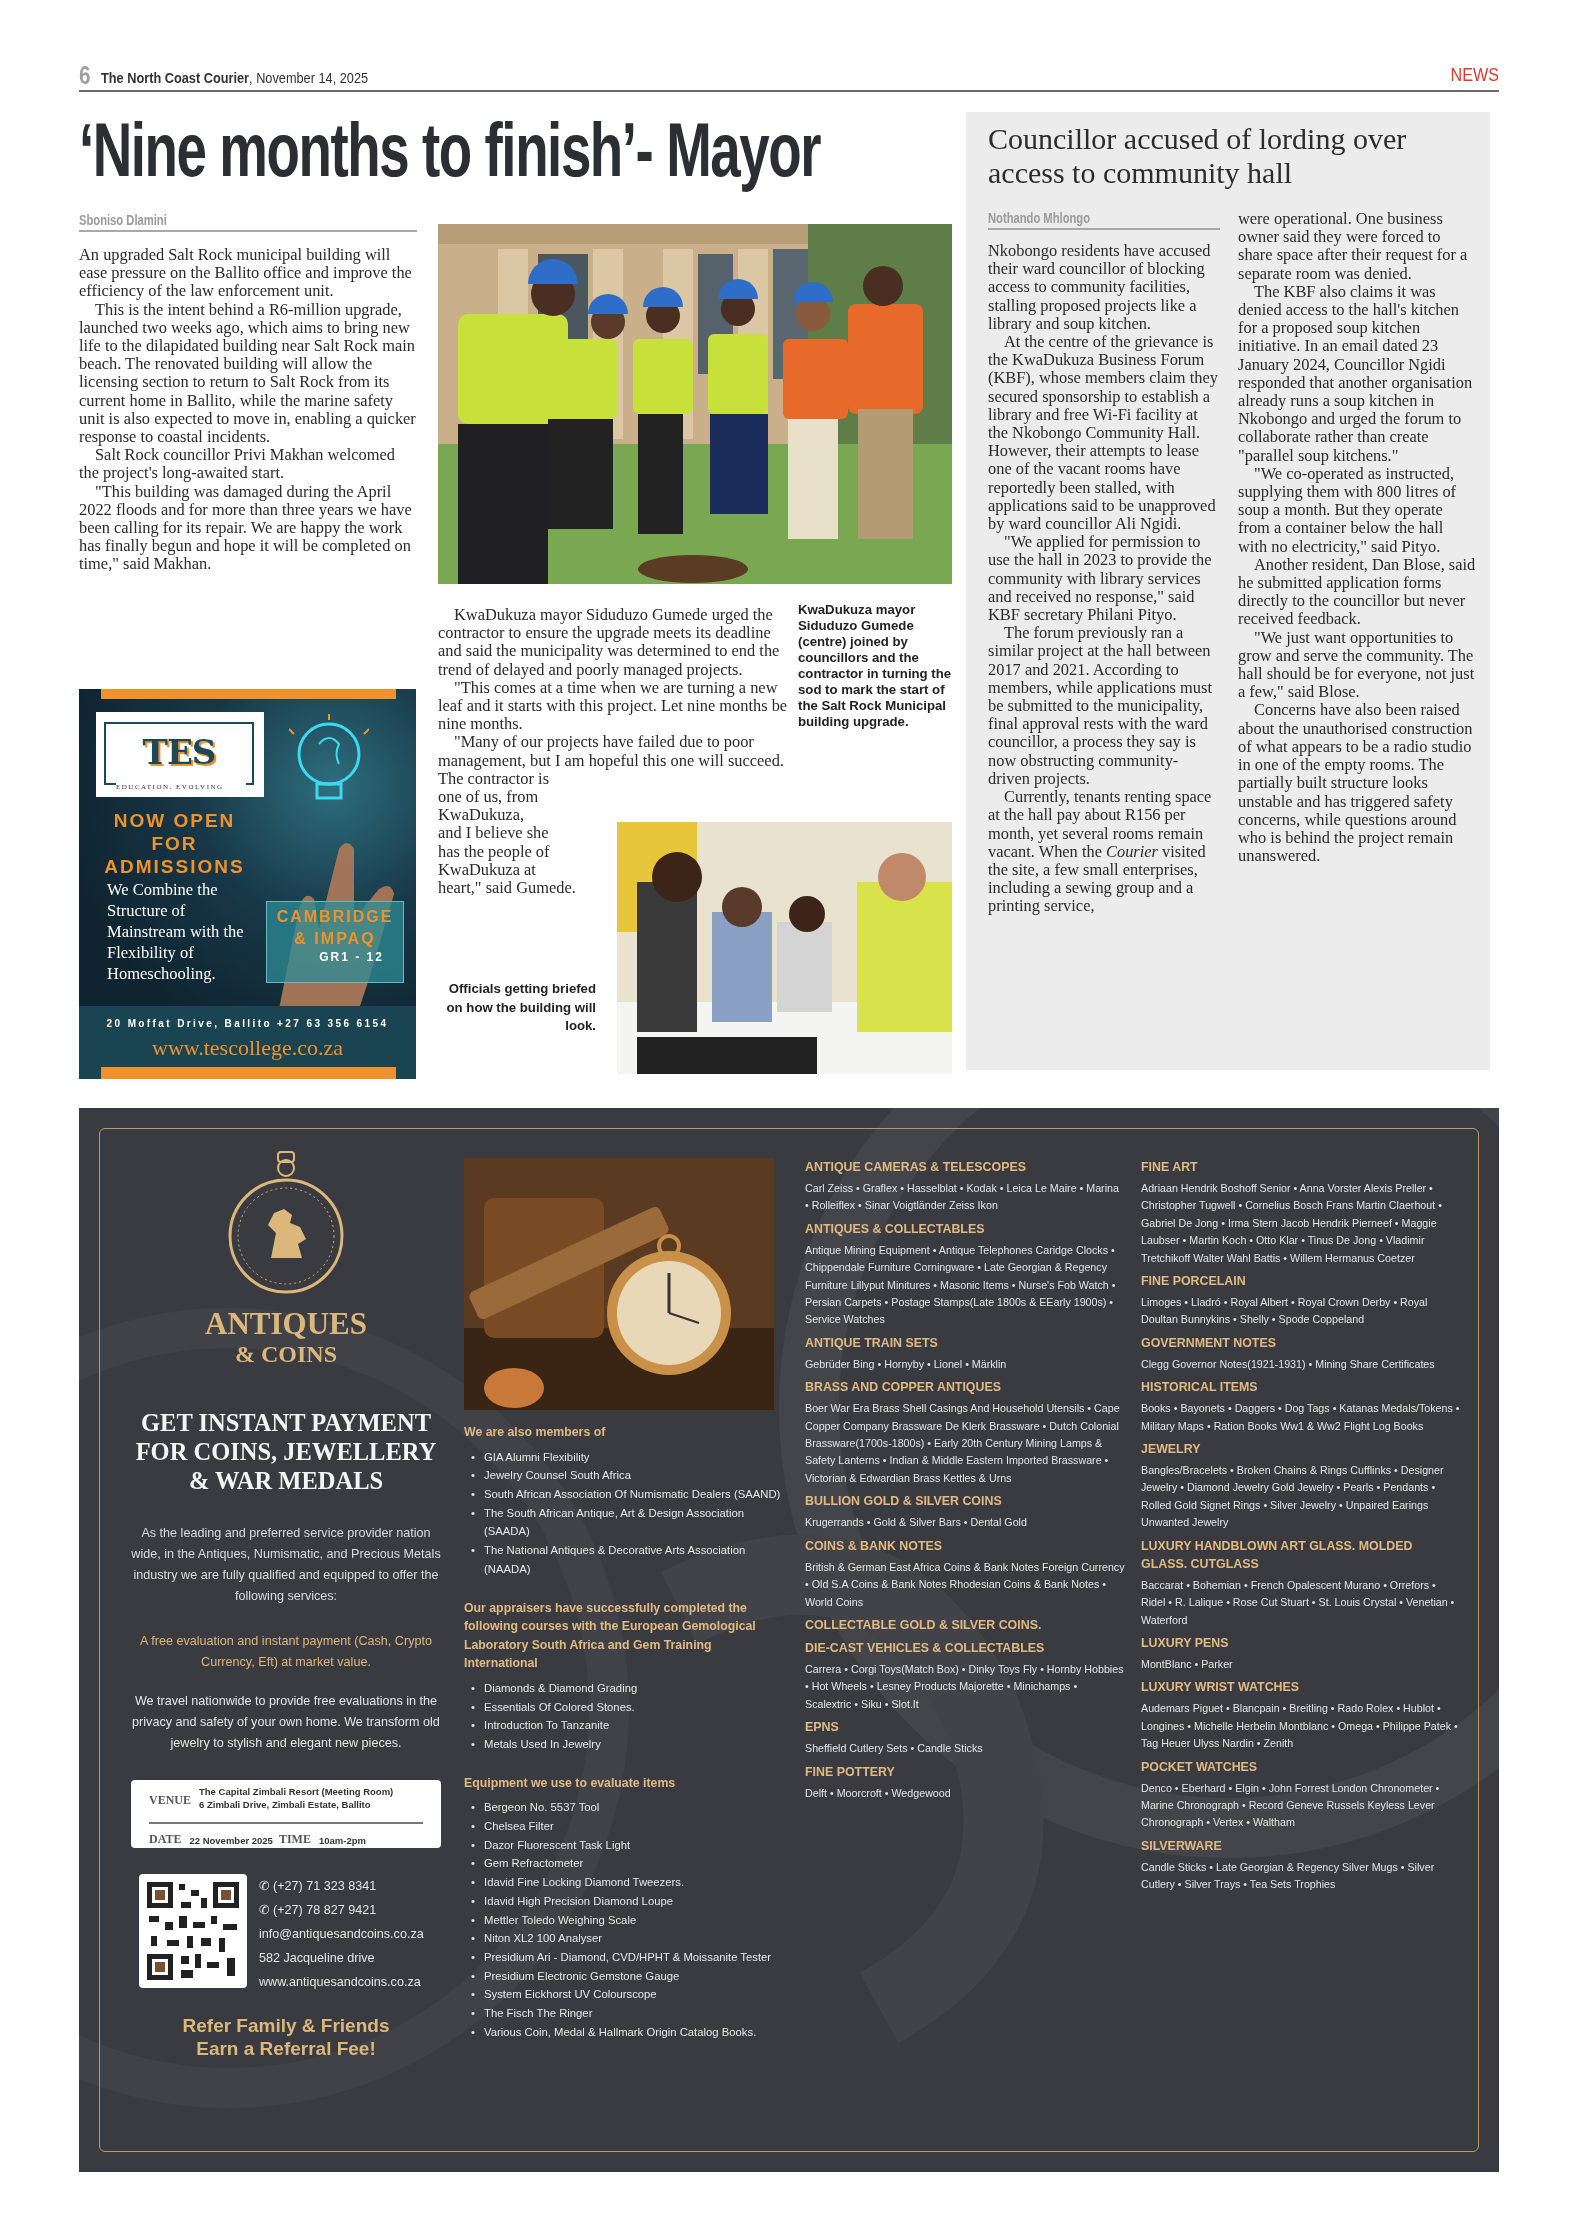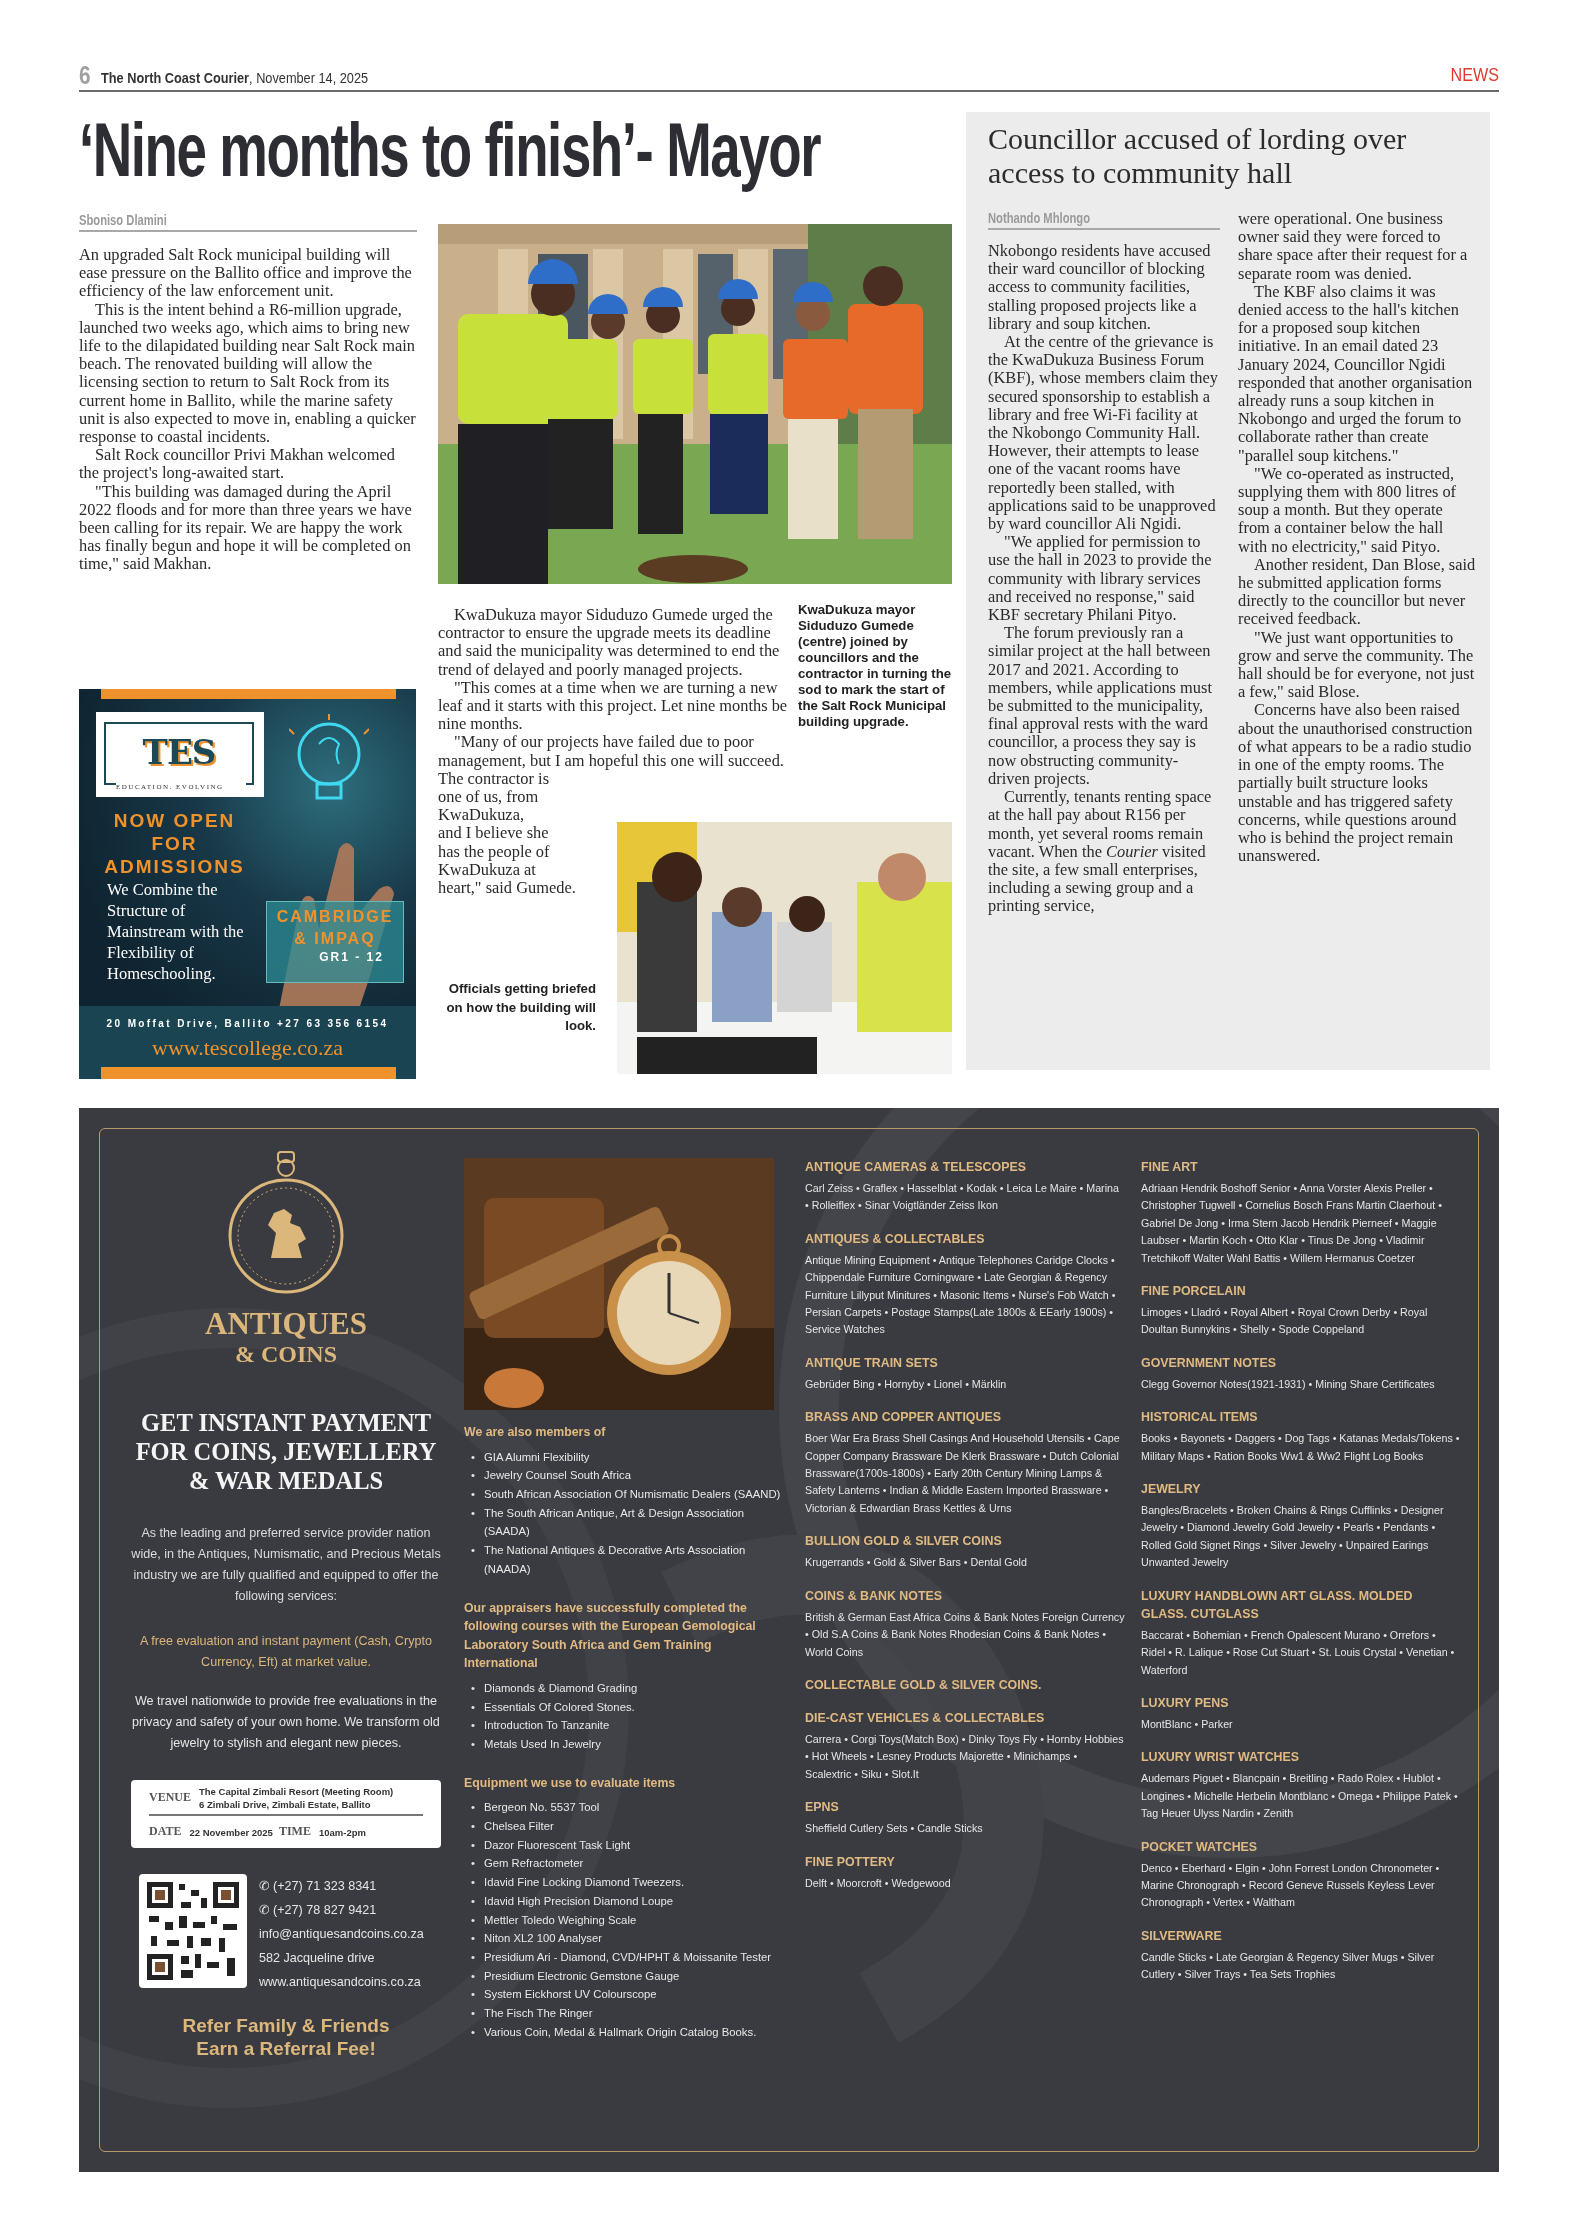--- a/index.html
+++ b/index.html
@@ -64,21 +64,21 @@
   .ac-watermark { position: absolute; left: 0; top: 0; width: 100%; height: 100%; }
   .ac-left { position: absolute; left: 52px; top: 40px; width: 310px; text-align: center; color: #e9e9e9; font-family: "Liberation Sans", sans-serif; }
   .ac-logo { width: 120px; height: 150px; margin: 0 auto; display: block; }
   .ac-brand1 { font-family: "Liberation Serif", serif; font-weight: bold; font-size: 31px; color: #dcb77c; line-height: 32px; margin-top: 10px; }
   .ac-brand2 { font-family: "Liberation Serif", serif; font-weight: bold; font-size: 24px; color: #dcb77c; line-height: 28px; }
   .ac-headline { font-family: "Liberation Serif", serif; font-weight: bold; font-size: 24.5px; line-height: 29px; color: #f4f4f4; margin-top: 40px; }
   .ac-intro { font-size: 12.6px; line-height: 21px; color: #dcdcdc; margin-top: 28px; }
   .ac-free { font-size: 12.6px; line-height: 21px; color: #dcb77c; margin-top: 24px; }
   .ac-travel { font-size: 12.6px; line-height: 21px; color: #e6e6e6; margin-top: 18px; }
   .ac-venue { margin: 26px auto 0; width: 310px; height: 68px; background: #fff; border-radius: 4px; text-align: left; padding: 6px 18px; color: #333; }
-  .ac-venue .row1 { display: flex; align-items: flex-start; border-bottom: 2px solid #777; padding-bottom: 3px; }
+  .ac-venue .row1 { display: flex; align-items: center; border-bottom: 2px solid #777; padding-bottom: 11px; }
   .ac-venue .lbl { font-family: "Liberation Serif", serif; font-weight: bold; font-size: 12px; color: #555; margin-right: 8px; margin-top: 4px; }
   .ac-venue .val { font-family: "Liberation Sans", sans-serif; font-weight: bold; font-size: 9.5px; line-height: 12.5px; color: #333; }
   .ac-venue .row2 { display: flex; align-items: flex-end; margin-top: 4px; }
   .ac-venue .row2 .val { margin-right: 6px; }
   .ac-contact { display: flex; margin-top: 26px; align-items: flex-start; text-align: left; }
   .ac-qr { width: 108px; height: 114px; background: #fff; border-radius: 4px; padding: 8px; margin-left: 8px; }
   .ac-lines { margin-left: 12px; font-size: 12.6px; line-height: 24px; color: #e6e6e6; }
   .ac-refer { font-family: Liberation Sans, sans-serif; font-weight: bold; font-size: 19px; line-height: 23px; color: #dcb77c; margin-top: 20px; }
 
   .ac-photo { position: absolute; left: 385px; top: 50px; width: 310px; height: 252px; overflow: hidden; background: linear-gradient(135deg, #3e2a18, #8a5a2e 45%, #d99a55 70%, #6b4020); }
@@ -86,21 +86,21 @@
   .ac-mid { position: absolute; left: 385px; top: 315px; width: 320px; font-family: "Liberation Sans", sans-serif; }
   .ac-mid h4 { font-size: 12.3px; line-height: 18.6px; color: #e0ba82; font-weight: bold; }
   .ac-mid ul { list-style: none; margin: 6px 0 0 0; }
   .ac-mid li { font-size: 11.3px; line-height: 18.7px; color: #e8e8e8; padding-left: 20px; position: relative; }
   .ac-mid li::before { content: "•"; position: absolute; left: 7px; }
   .ac-mid .grp { margin-bottom: 20px; }
 
   .ac-cat { position: absolute; top: 50px; font-family: "Liberation Sans", sans-serif; }
   .ac-cat-a { left: 726px; width: 320px; }
   .ac-cat-b { left: 1062px; width: 320px; }
-  .ac-cat h5 { font-size: 12.4px; font-weight: bold; color: #e0ba82; line-height: 18px; margin-top: 15px; }
+  .ac-cat h5 { font-size: 12.4px; font-weight: bold; color: #e0ba82; line-height: 18px; margin-top: 5px; }
   .ac-cat h5.top { margin-top: 0; }
   .ac-cat p { font-size: 10.7px; line-height: 17.4px; color: #e6e6e6; margin-top: 4px; }
 </style>
 </head>
 <body>
 
 <div class="masthead">
   <span class="page-num">6</span>
   <span class="pub"><b>The North Coast Courier</b><span>, November 14, 2025</span></span>
   <span class="section">NEWS</span>

